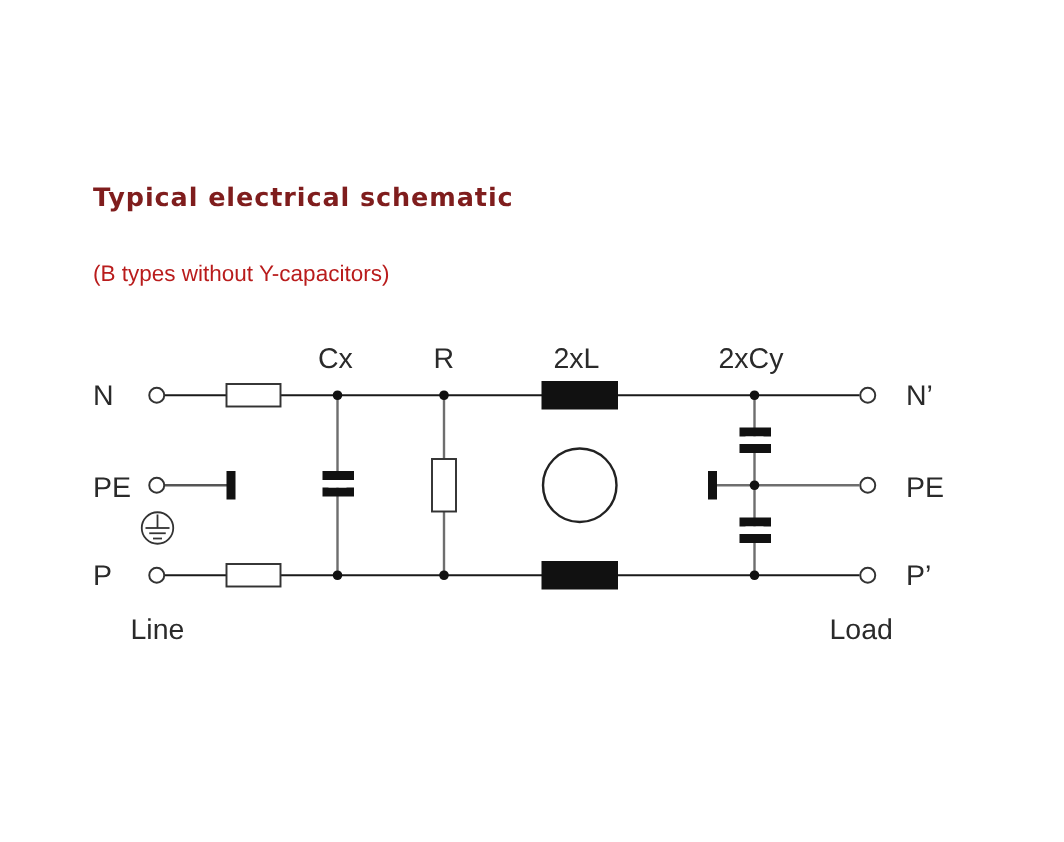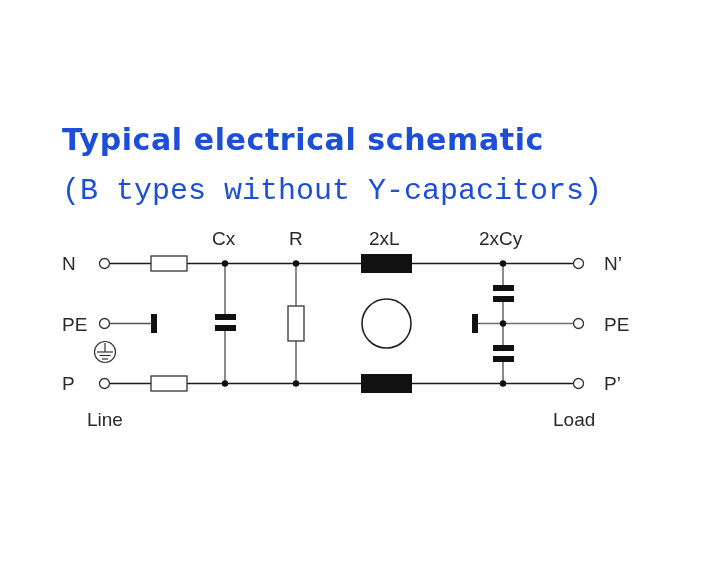--- a/index.html
+++ b/index.html
@@ -1,18 +1,18 @@
 <!DOCTYPE html>
 <html><head>
 <meta charset="utf-8">
 <style>
   html, body { margin:0; padding:0; background:#ffffff; }
   body { width:709px; height:561px; position:relative; overflow:hidden; }
-  .title { position:absolute; left:62px; top:122px; font-family:"DejaVu Sans", sans-serif; font-weight:bold; font-size:30px; color:#1d4ed8; letter-spacing:0.6px; }
-  .subtitle { position:absolute; left:62px; top:174px; font-family:Liberation Mono, monospace; font-size:30px; color:#1d4ed8; }
+  .title { position:absolute; left:62px; top:122px; font-family:"DejaVu Sans", sans-serif; font-weight:bold; font-size:17px; color:#7f1d1d; letter-spacing:0.6px; }
+  .subtitle { position:absolute; left:62px; top:174px; font-family:Liberation Sans, sans-serif; font-size:15px; color:#b91c1c; }
   svg { position:absolute; left:0; top:0; }
   .lbl { font-family:"Liberation Sans", sans-serif; font-size:19px; fill:#2a2a2a; }
 </style>
 </head>
 <body>
 
 <div class="title">Typical electrical schematic</div>
 <div class="subtitle">(B types without Y-capacitors)</div>
 
 <svg width="709" height="561" viewBox="0 0 709 561">

